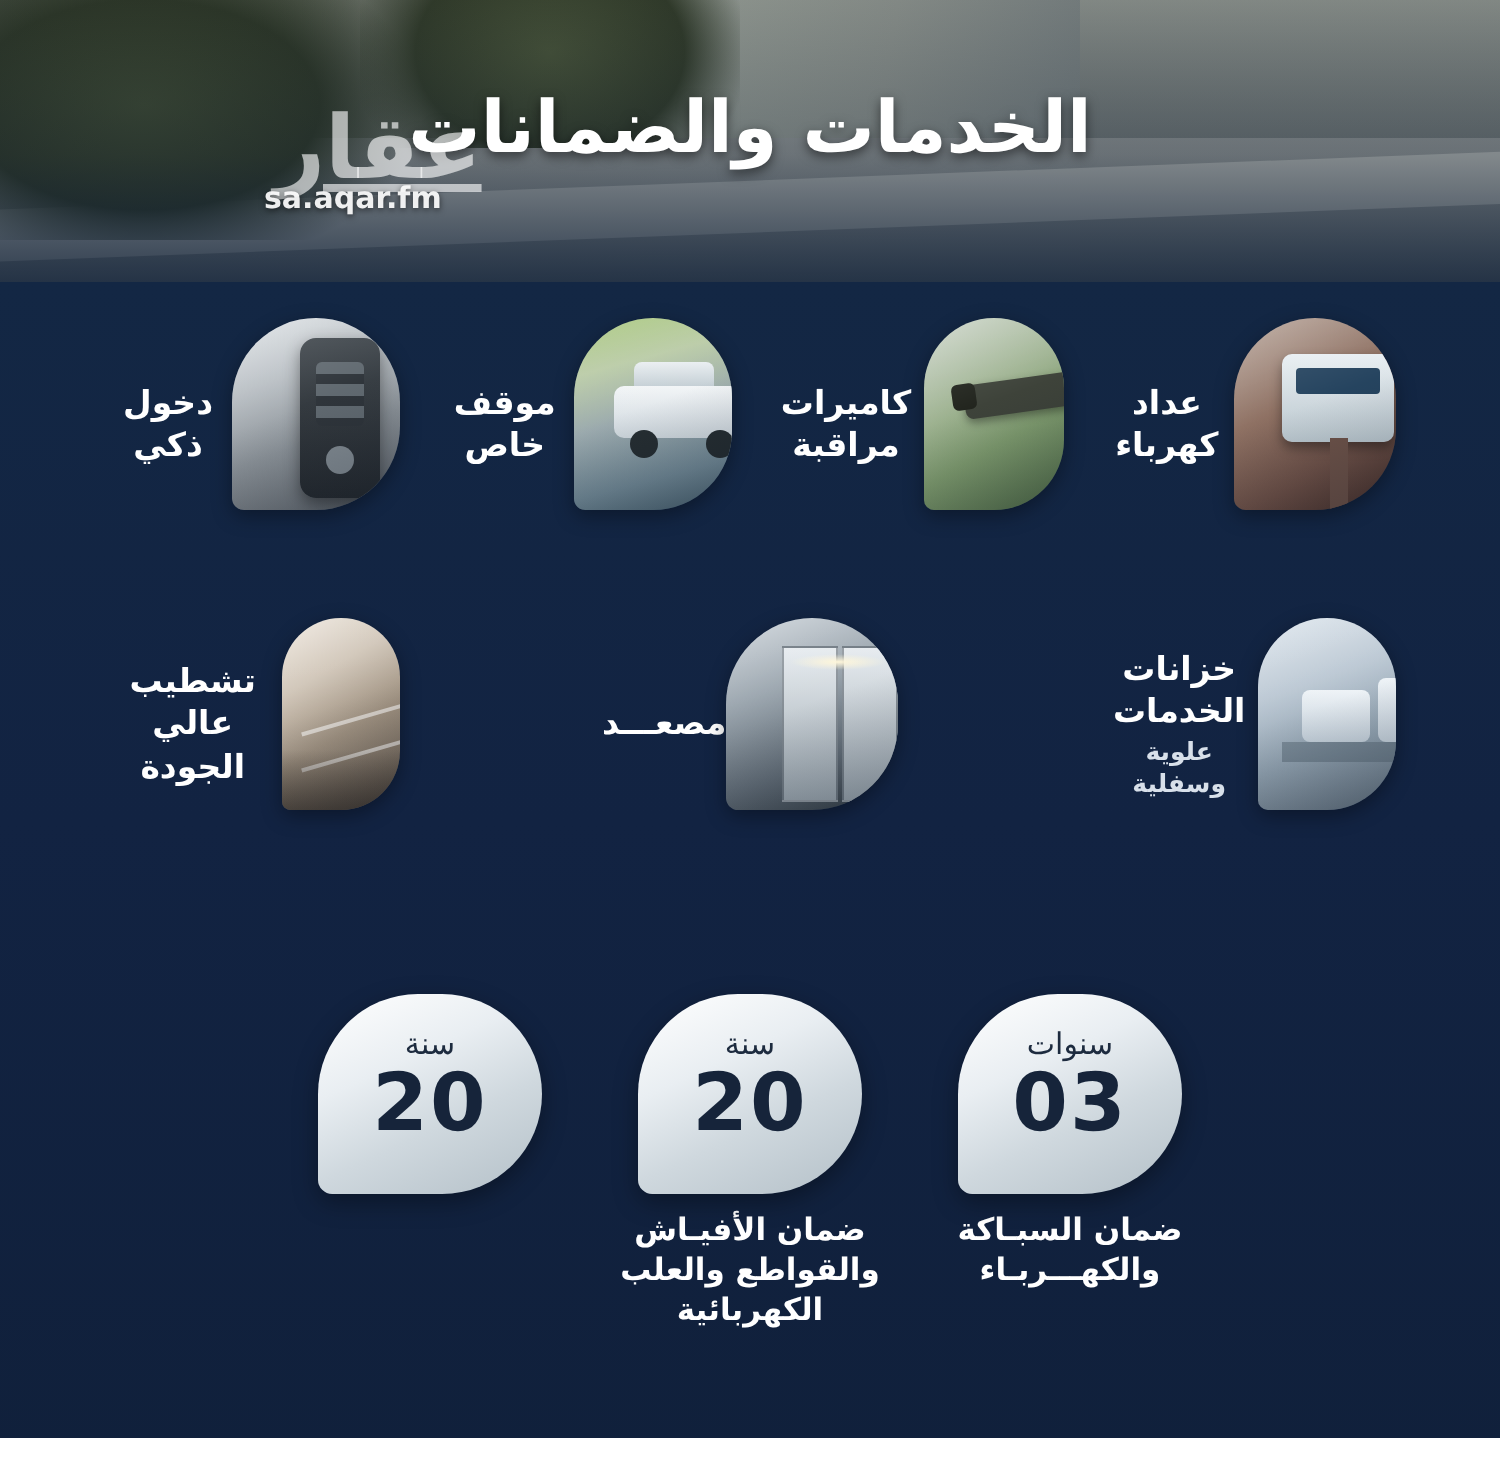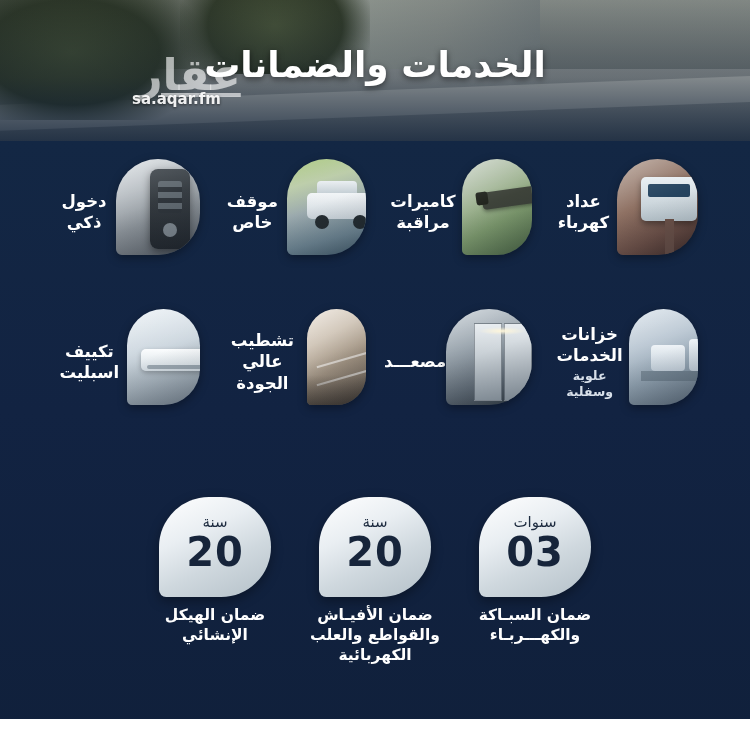--- a/index.html
+++ b/index.html
@@ -428,28 +428,20 @@
       <div class="feature">
         <div class="leaf art-finish">
           <div class="line1"></div>
             <div class="line2"></div>
             <div class="dark"></div>
           <div class="veil"></div>
         </div>
         <div class="cap">تشطيب عالي الجودة</div>
       </div>
 
-      <div class="feature">
-        <div class="leaf art-ac">
-          <div class="unit"></div>
-            <div class="vent"></div>
-          <div class="veil"></div>
-        </div>
-        <div class="cap">تكييف اسبليت</div>
-      </div>
 
     </div>
 
     <div class="warranty-row">
 
       <div class="warranty">
         <div class="w-leaf">
           <div class="w-unit">سنوات</div>
           <div class="w-num">03</div>
         </div>
@@ -462,21 +454,20 @@
           <div class="w-num">20</div>
         </div>
         <div class="w-cap">ضمان الأفيـاش والقواطع والعلب الكهربائية</div>
       </div>
 
       <div class="warranty">
         <div class="w-leaf">
           <div class="w-unit">سنة</div>
           <div class="w-num">20</div>
         </div>
-        <div class="w-cap">ضمان الهيكل الإنشائي</div>
       </div>
 
     </div>
 
   </div>
 
   <div class="footer-strip"></div>
 </div>
 
 </body></html>

